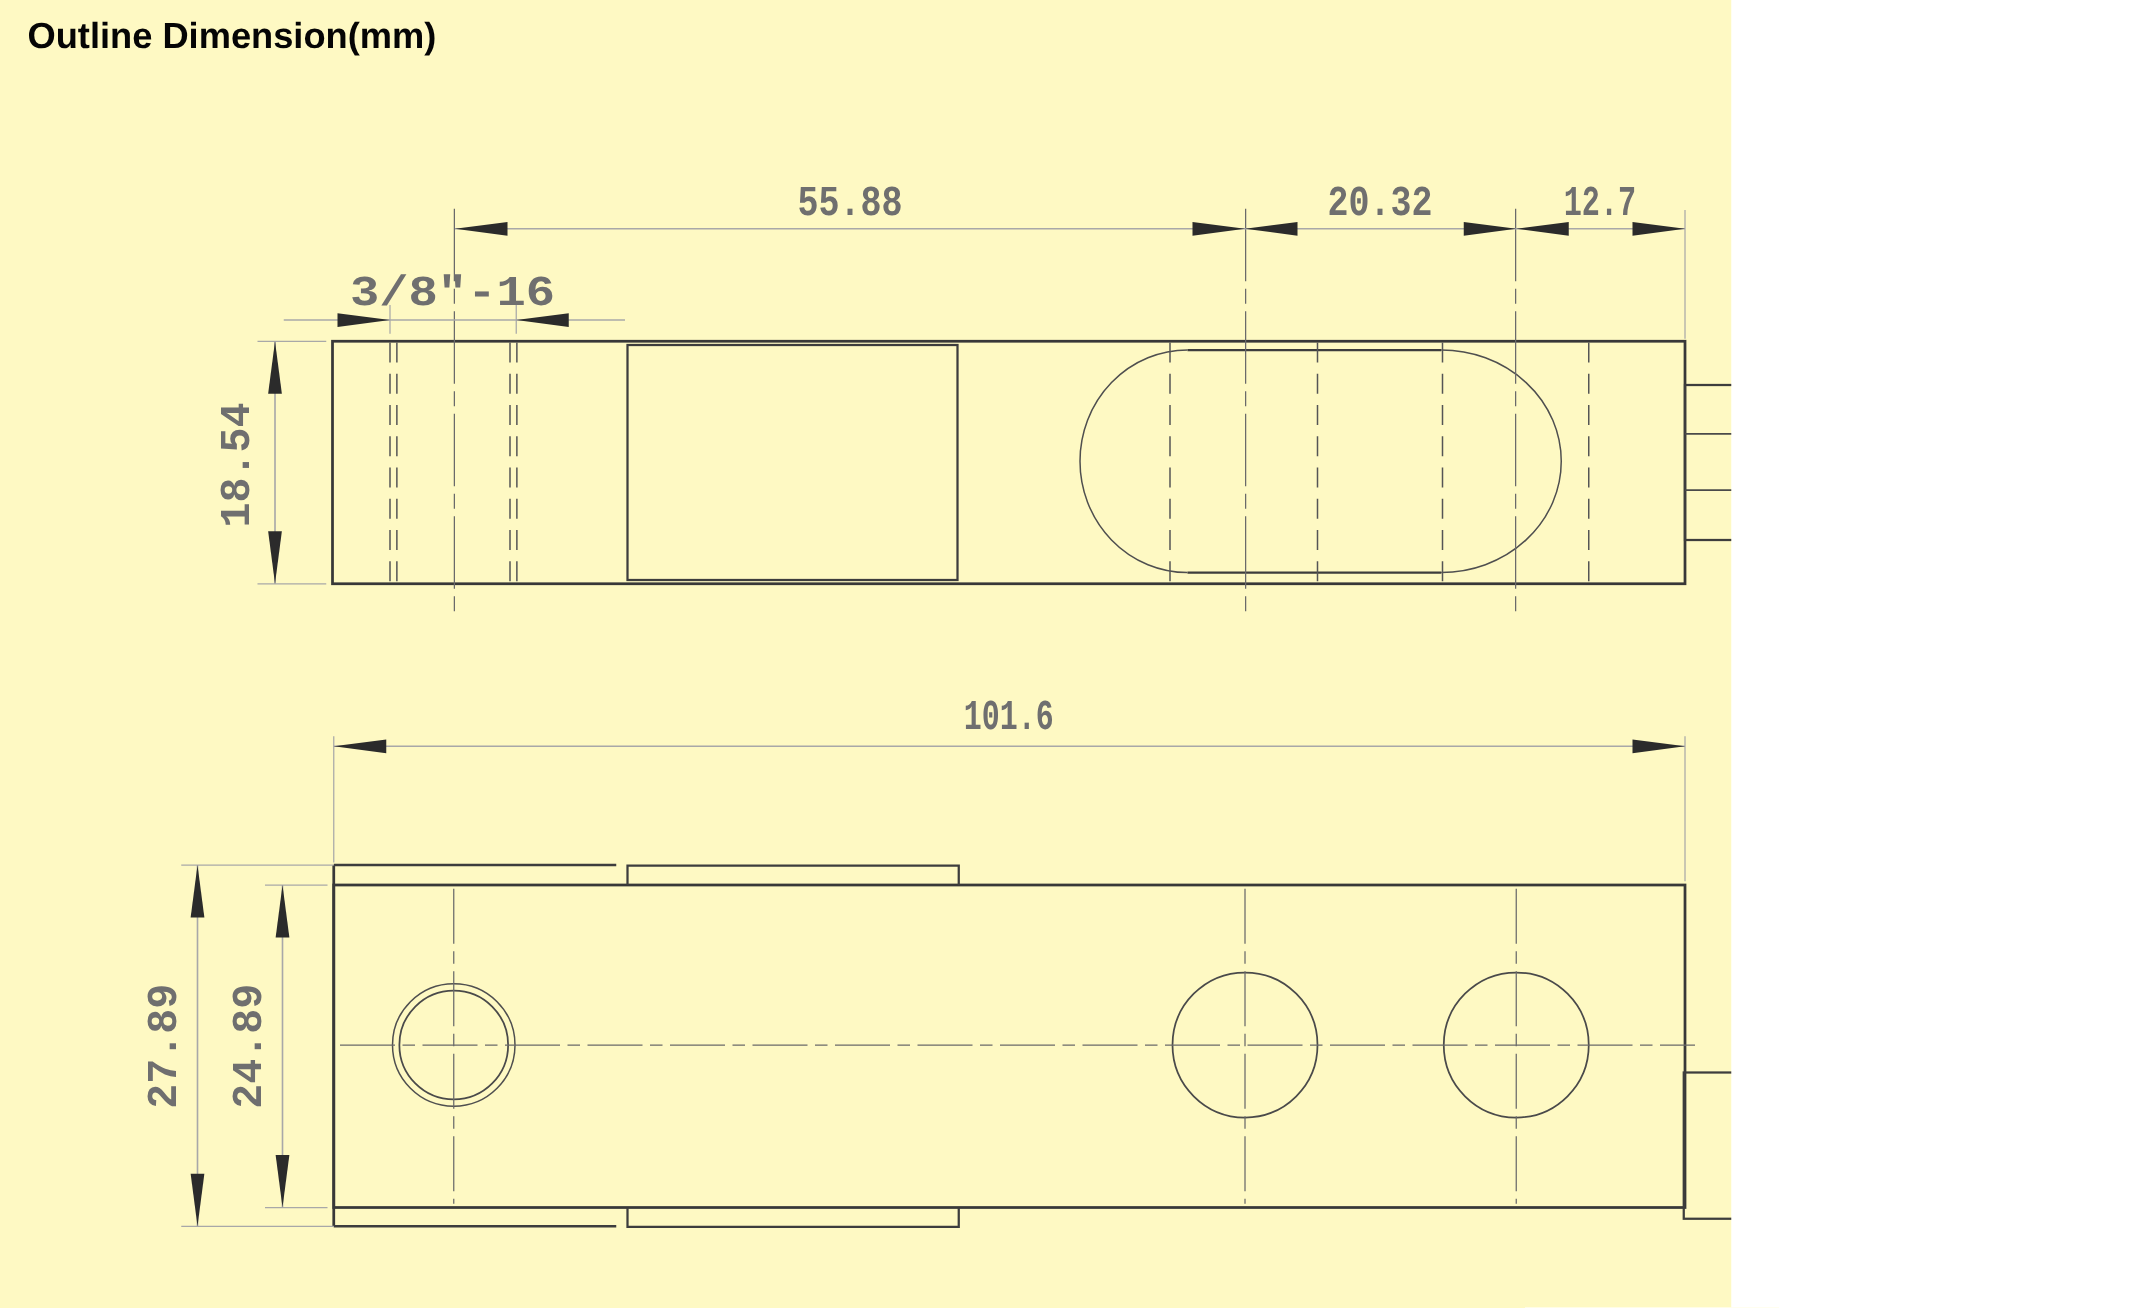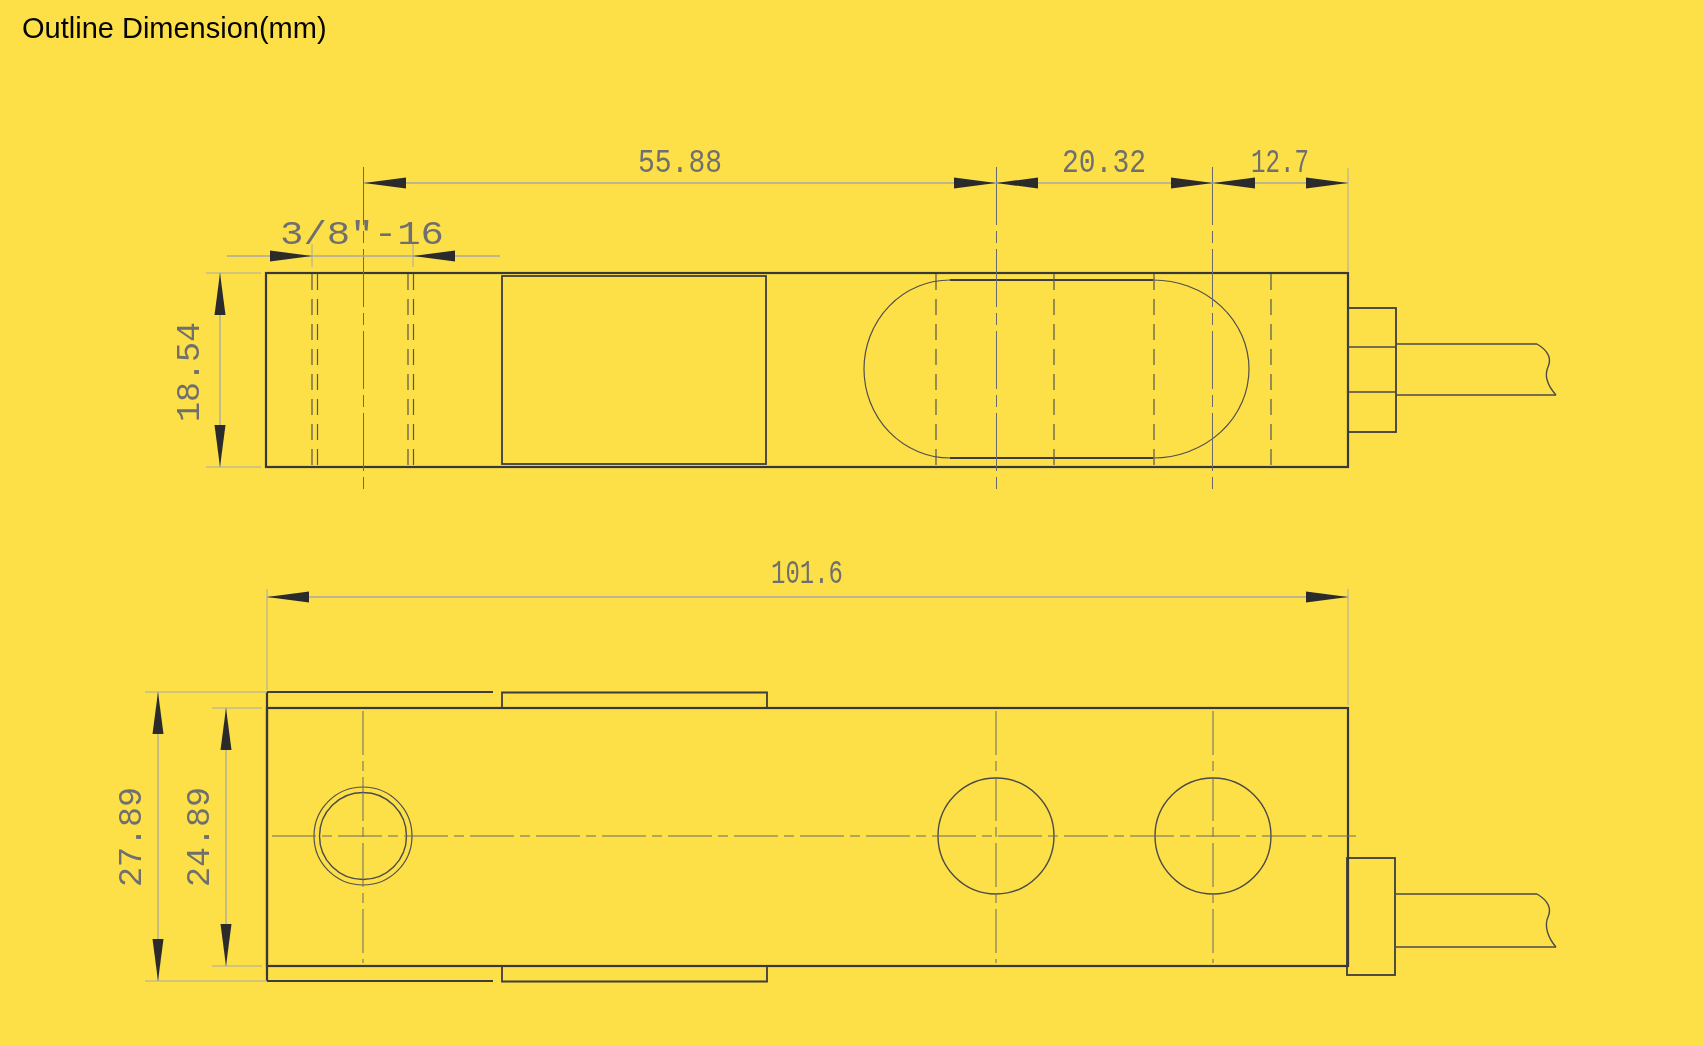--- a/index.html
+++ b/index.html
@@ -1,17 +1,17 @@
 <!DOCTYPE html>
 <html><head>
 <meta charset="utf-8">
 <style>
   html,body{margin:0;padding:0;background:#ffffff;}
-  .page{position:relative;width:1704px;height:1046px;background:#fde047;overflow:hidden;
-        font-family:"Liberation Sans","DejaVu Sans",sans-serif;}
+  .page{position:relative;width:1385px;height:1046px;background:#fef9c3;overflow:hidden;
+        font-family:"Liberation Sans","DejaVu Sans",sans-serif;font-weight:bold;}
   svg{display:block;}
   .title-text{font-family:"Liberation Sans","DejaVu Sans",sans-serif;font-size:29px;fill:#050505;}
   .dim-text{font-family:"Liberation Mono","DejaVu Sans Mono",monospace;font-size:34px;fill:#6f6f6f;}
   .thick{stroke:#383838;stroke-width:2.2;fill:none;}
   .edge2{stroke:#3d3d3d;stroke-width:2;fill:none;}
   .med{stroke:#3d3d3d;stroke-width:1.8;fill:none;}
   .sol{stroke:#4a4a4a;stroke-width:1.4;fill:none;}
   .thin{stroke:#4f4f4f;stroke-width:1.2;fill:none;}
   .hidden-line{stroke:#555555;stroke-width:1.2;fill:none;stroke-dasharray:16 9;}
   .center-line{stroke:#6a6a6a;stroke-width:1;fill:none;stroke-dasharray:58 6 12 6;}

